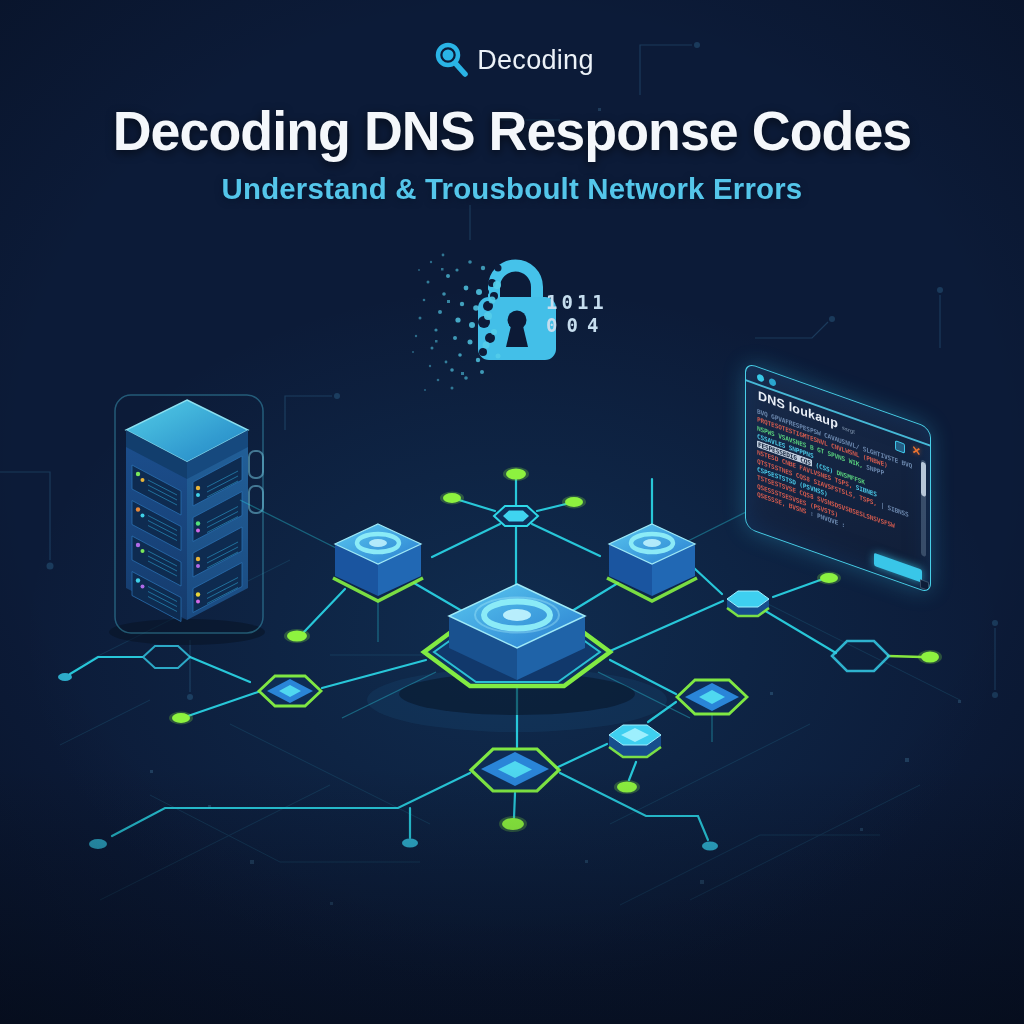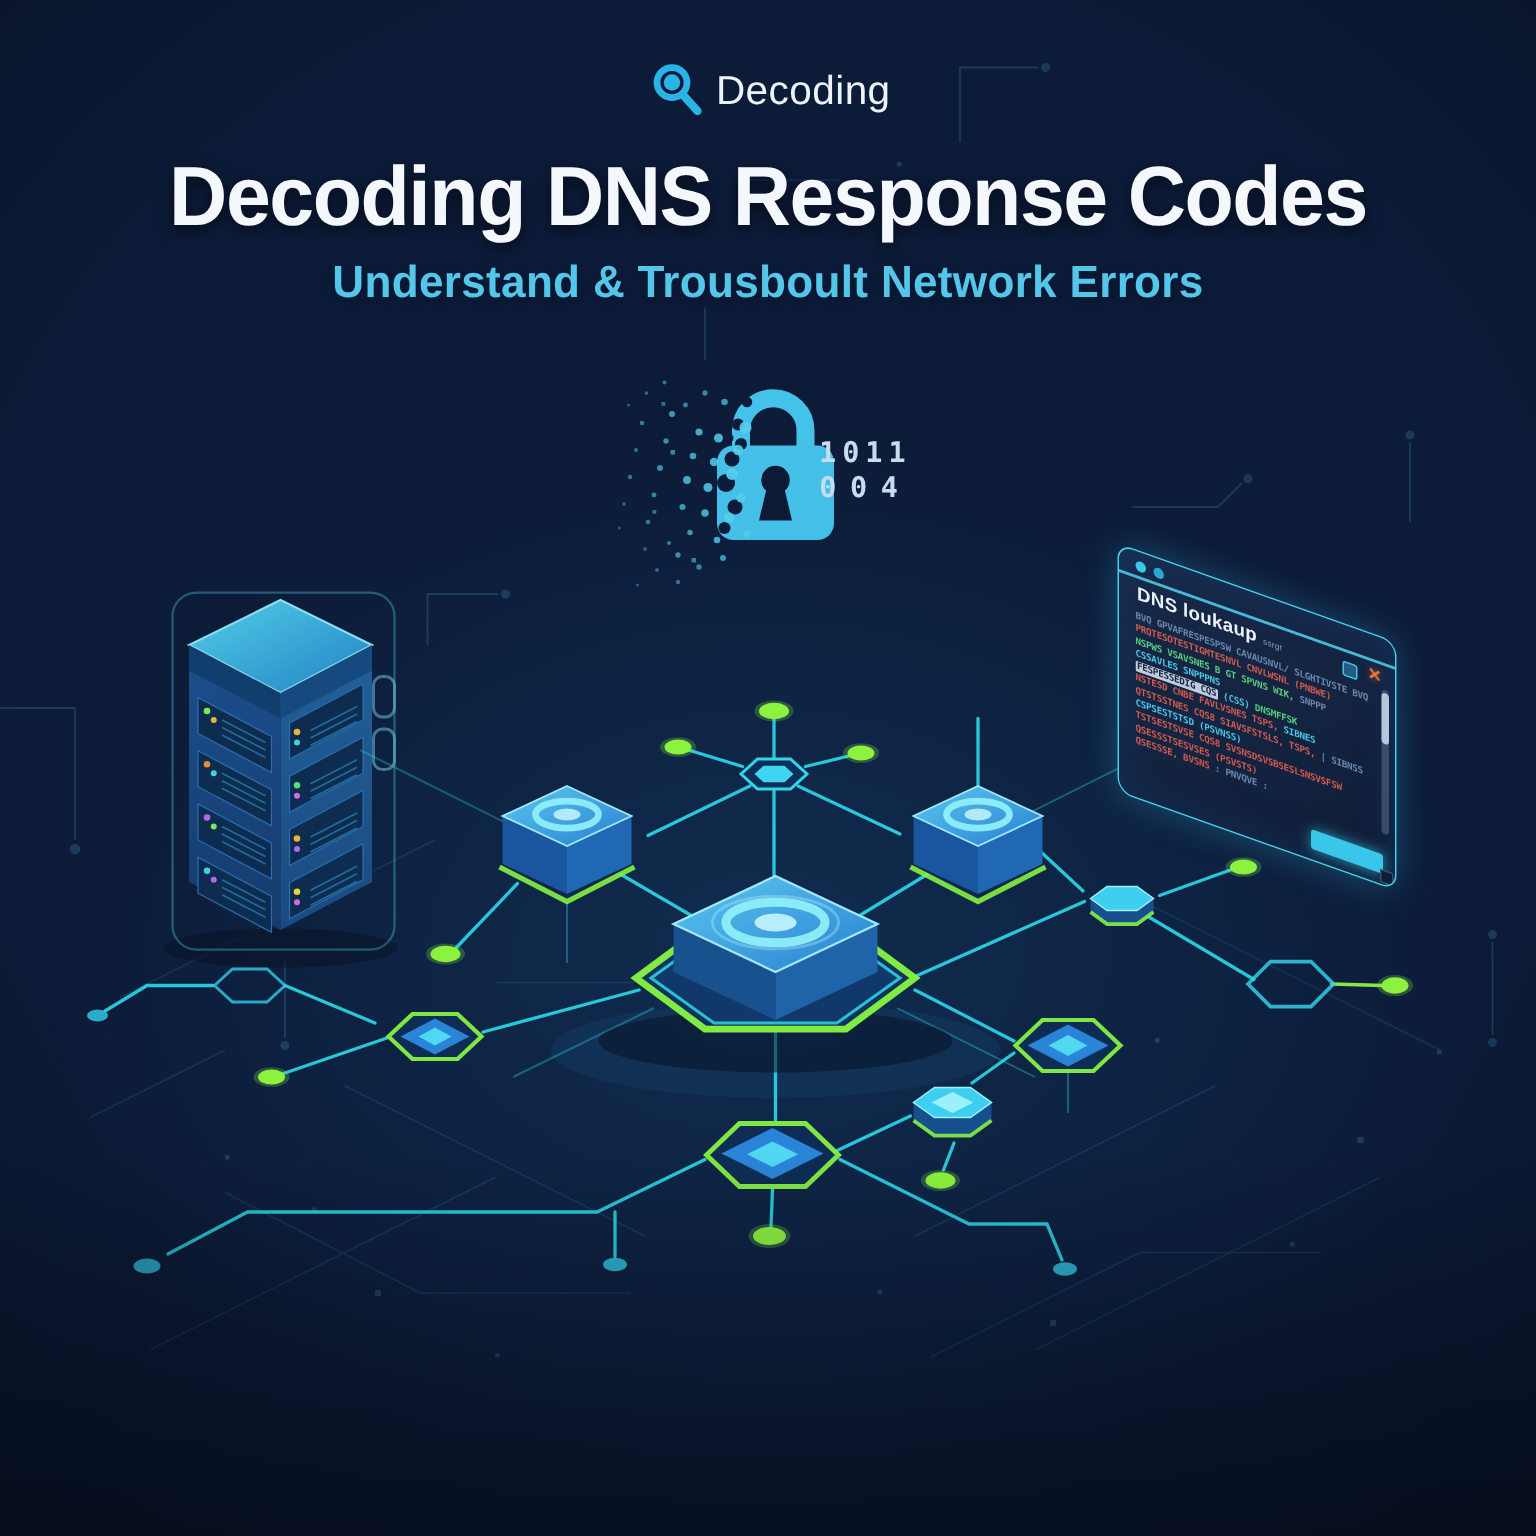--- a/index.html
+++ b/index.html
@@ -19,21 +19,21 @@
   .hdr-label{color:#ecf2f8;font-size:27px;font-weight:500;letter-spacing:.3px;}
 
   .title{position:absolute;left:0;top:98px;width:100%;text-align:center;z-index:5;
          color:#f4f7fb;font-size:56px;font-weight:bold;letter-spacing:-1px;
          transform:scaleX(.96);text-shadow:0 3px 10px rgba(0,0,0,.55);}
   .subtitle{position:absolute;left:0;top:172px;width:100%;text-align:center;z-index:5;
          color:#54c6ea;font-size:30px;font-weight:bold;letter-spacing:.2px;transform:scaleX(.98);
          text-shadow:0 2px 8px rgba(0,20,40,.6);}
 
   .binary{position:absolute;left:546px;top:291px;z-index:6;color:#c6ddee;
-          font-family:"DejaVu Sans Mono",monospace;font-size:19px;font-weight:bold;line-height:23px;text-align:center;}
+          font-family:"DejaVu Sans Mono",monospace;font-size:19px;font-weight:bold;line-height:23px;}
   .binary .b1{letter-spacing:4px;display:block;}
   .binary .b2{letter-spacing:9px;display:block;}
 
   
   .window{position:absolute;left:745px;top:362px;width:184px;height:164px;z-index:8;
           transform:skewY(19.5deg);transform-origin:0 0;
           background:linear-gradient(145deg,#182a49 0%,#132340 55%,#101d36 100%);
           border:1.6px solid #48cfe8;border-radius:10px;
           box-shadow:0 0 22px rgba(60,200,240,.28), inset 0 0 24px rgba(20,60,110,.5);
           overflow:hidden;}

